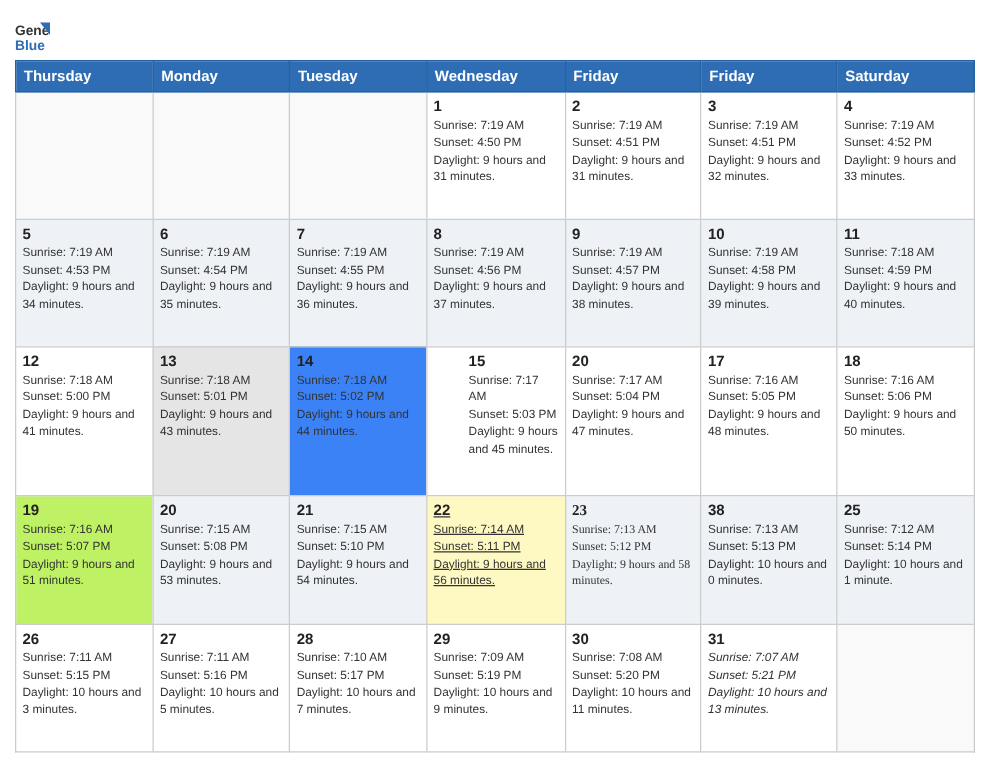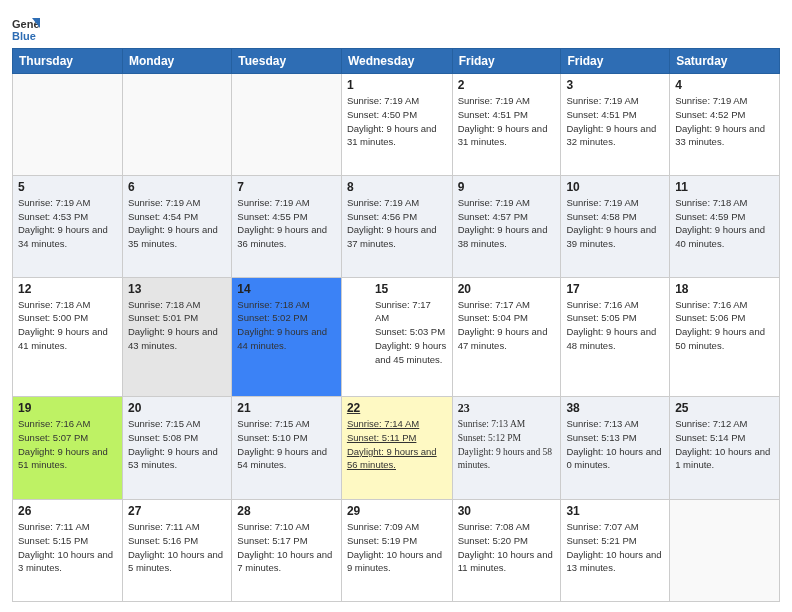--- a/index.html
+++ b/index.html
@@ -329,21 +329,21 @@
 Daylight: 10 hours and 9 minutes.</div>
           </td>
           <td style="background: rgb(255, 255, 255);">
             <span class="day-number">30</span>
             <div class="day-info" style="white-space: pre-line;">Sunrise: 7:08 AM
 Sunset: 5:20 PM
 Daylight: 10 hours and 11 minutes.</div>
           </td>
           <td style="background: rgb(255, 255, 255);">
             <span class="day-number">31</span>
-            <div class="day-info" style="white-space: pre-line;">Sunrise: 7:07 AM
+            <div class="day-info" style="white-space: pre-line; font-style: italic;">Sunrise: 7:07 AM
 Sunset: 5:21 PM
 Daylight: 10 hours and 13 minutes.</div>
           </td>
           <td class="empty-cell" style="background: rgb(249, 249, 249);"></td>
         </tr>
       </tbody>
   </table>
 </div>
 
 </body></html>

